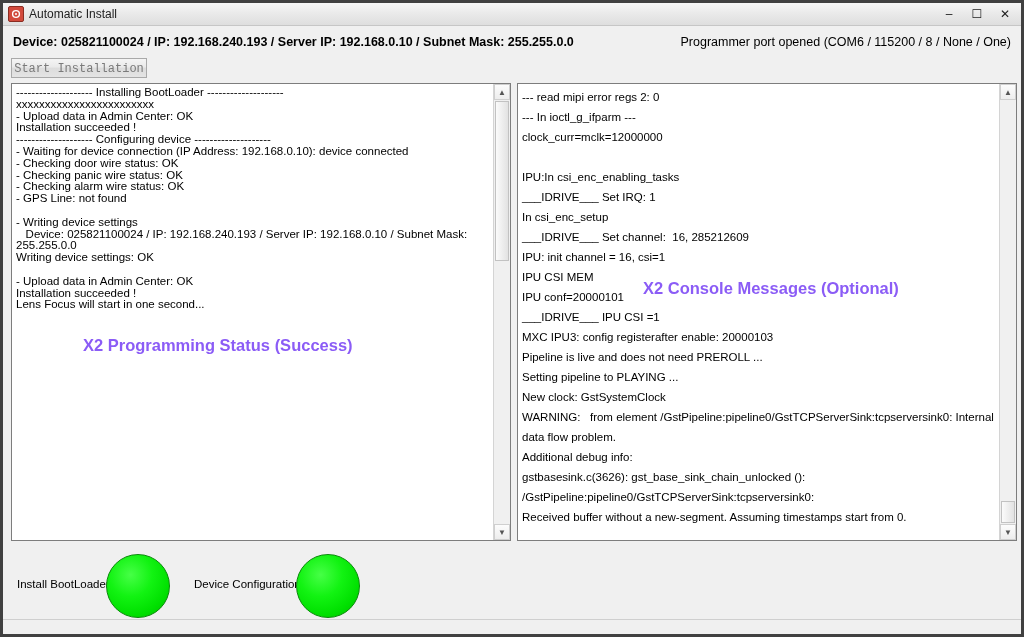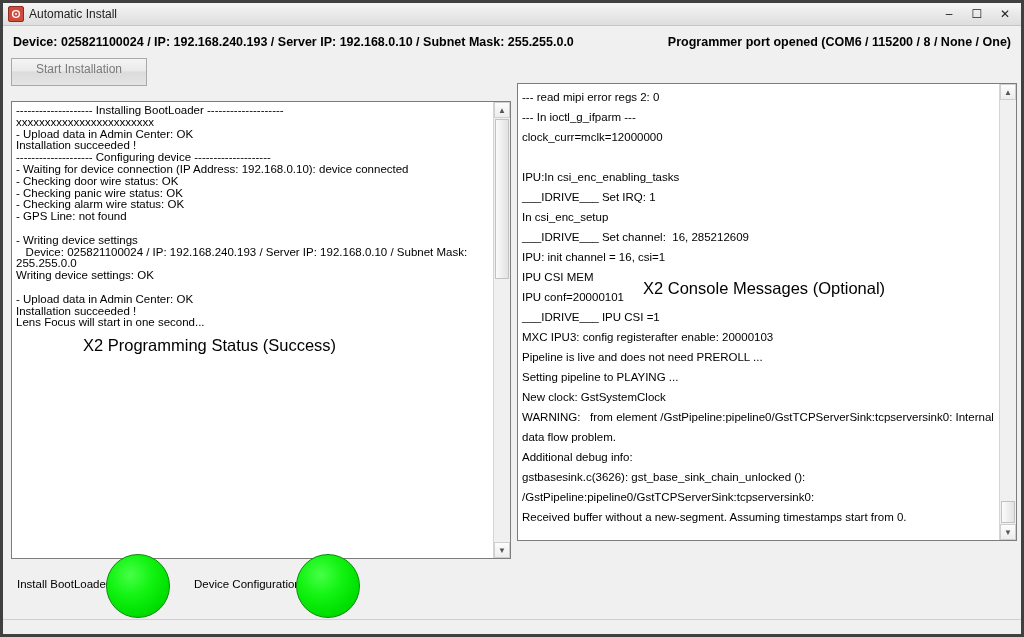--- a/index.html
+++ b/index.html
@@ -79,53 +79,53 @@
     top: 9px;
     font-weight: bold;
     font-size: 12.5px;
     white-space: nowrap;
   }
   .port-lines {
     position: absolute;
     right: 10px;
     top: 7px;
     text-align: right;
-    font-weight: bold;
+    font-weight: normal;
     font-size: 12.5px;
   }
   .port-lines div { line-height: 18px; white-space: nowrap; }
 
   
   .start-btn {
     position: absolute;
     left: 8px;
     top: 55px;
     width: 136px;
-    height: 28px;
+    height: 20px;
     background: linear-gradient(to bottom, #f4f4f4 0%, #eaeaea 45%, #dcdcdc 50%, #e4e4e4 100%);
     border: 1px solid #a9a9a9;
-    font-family: Liberation Sans, sans-serif;
+    font-family: Liberation Mono, monospace;
     font-size: 12px;
     color: #7a7a7a;
     text-align: center;
     line-height: 20px;
     box-sizing: border-box;
   }
 
   
   .panel {
     position: absolute;
     top: 80px;
     height: 458px;
     background: #ffffff;
     border: 1px solid #7d7d7d;
     box-sizing: border-box;
     overflow: hidden;
   }
-  .panel-left { left: 8px; width: 500px; margin-top: 18px; }
+  .panel-left { left: 8px; width: 500px; }
   .panel-right { left: 514px; width: 500px; }
 
   .log-text {
     position: absolute;
     left: 4px;
     top: 3px;
     right: 18px;
     font-family: "Liberation Sans", sans-serif;
     font-size: 11.5px;
     line-height: 11.8px;
@@ -165,22 +165,22 @@
     left: 1px;
     width: 14px;
     background: linear-gradient(to right, #fbfbfb, #e2e2e2);
     border: 1px solid #c2c2c2;
     box-sizing: border-box;
   }
 
   
   .caption {
     position: absolute;
-    color: #000000;
-    font-weight: normal;
+    color: #8b5cf6;
+    font-weight: bold;
     font-size: 16.5px;
     font-family: "Liberation Sans", sans-serif;
     white-space: nowrap;
   }
   #caption-left { left: 48px; top: 333px; margin-left: 32px; }
   #caption-right { left: 640px; top: 276px; }
 
   
   .indicator-label {
     position: absolute;

